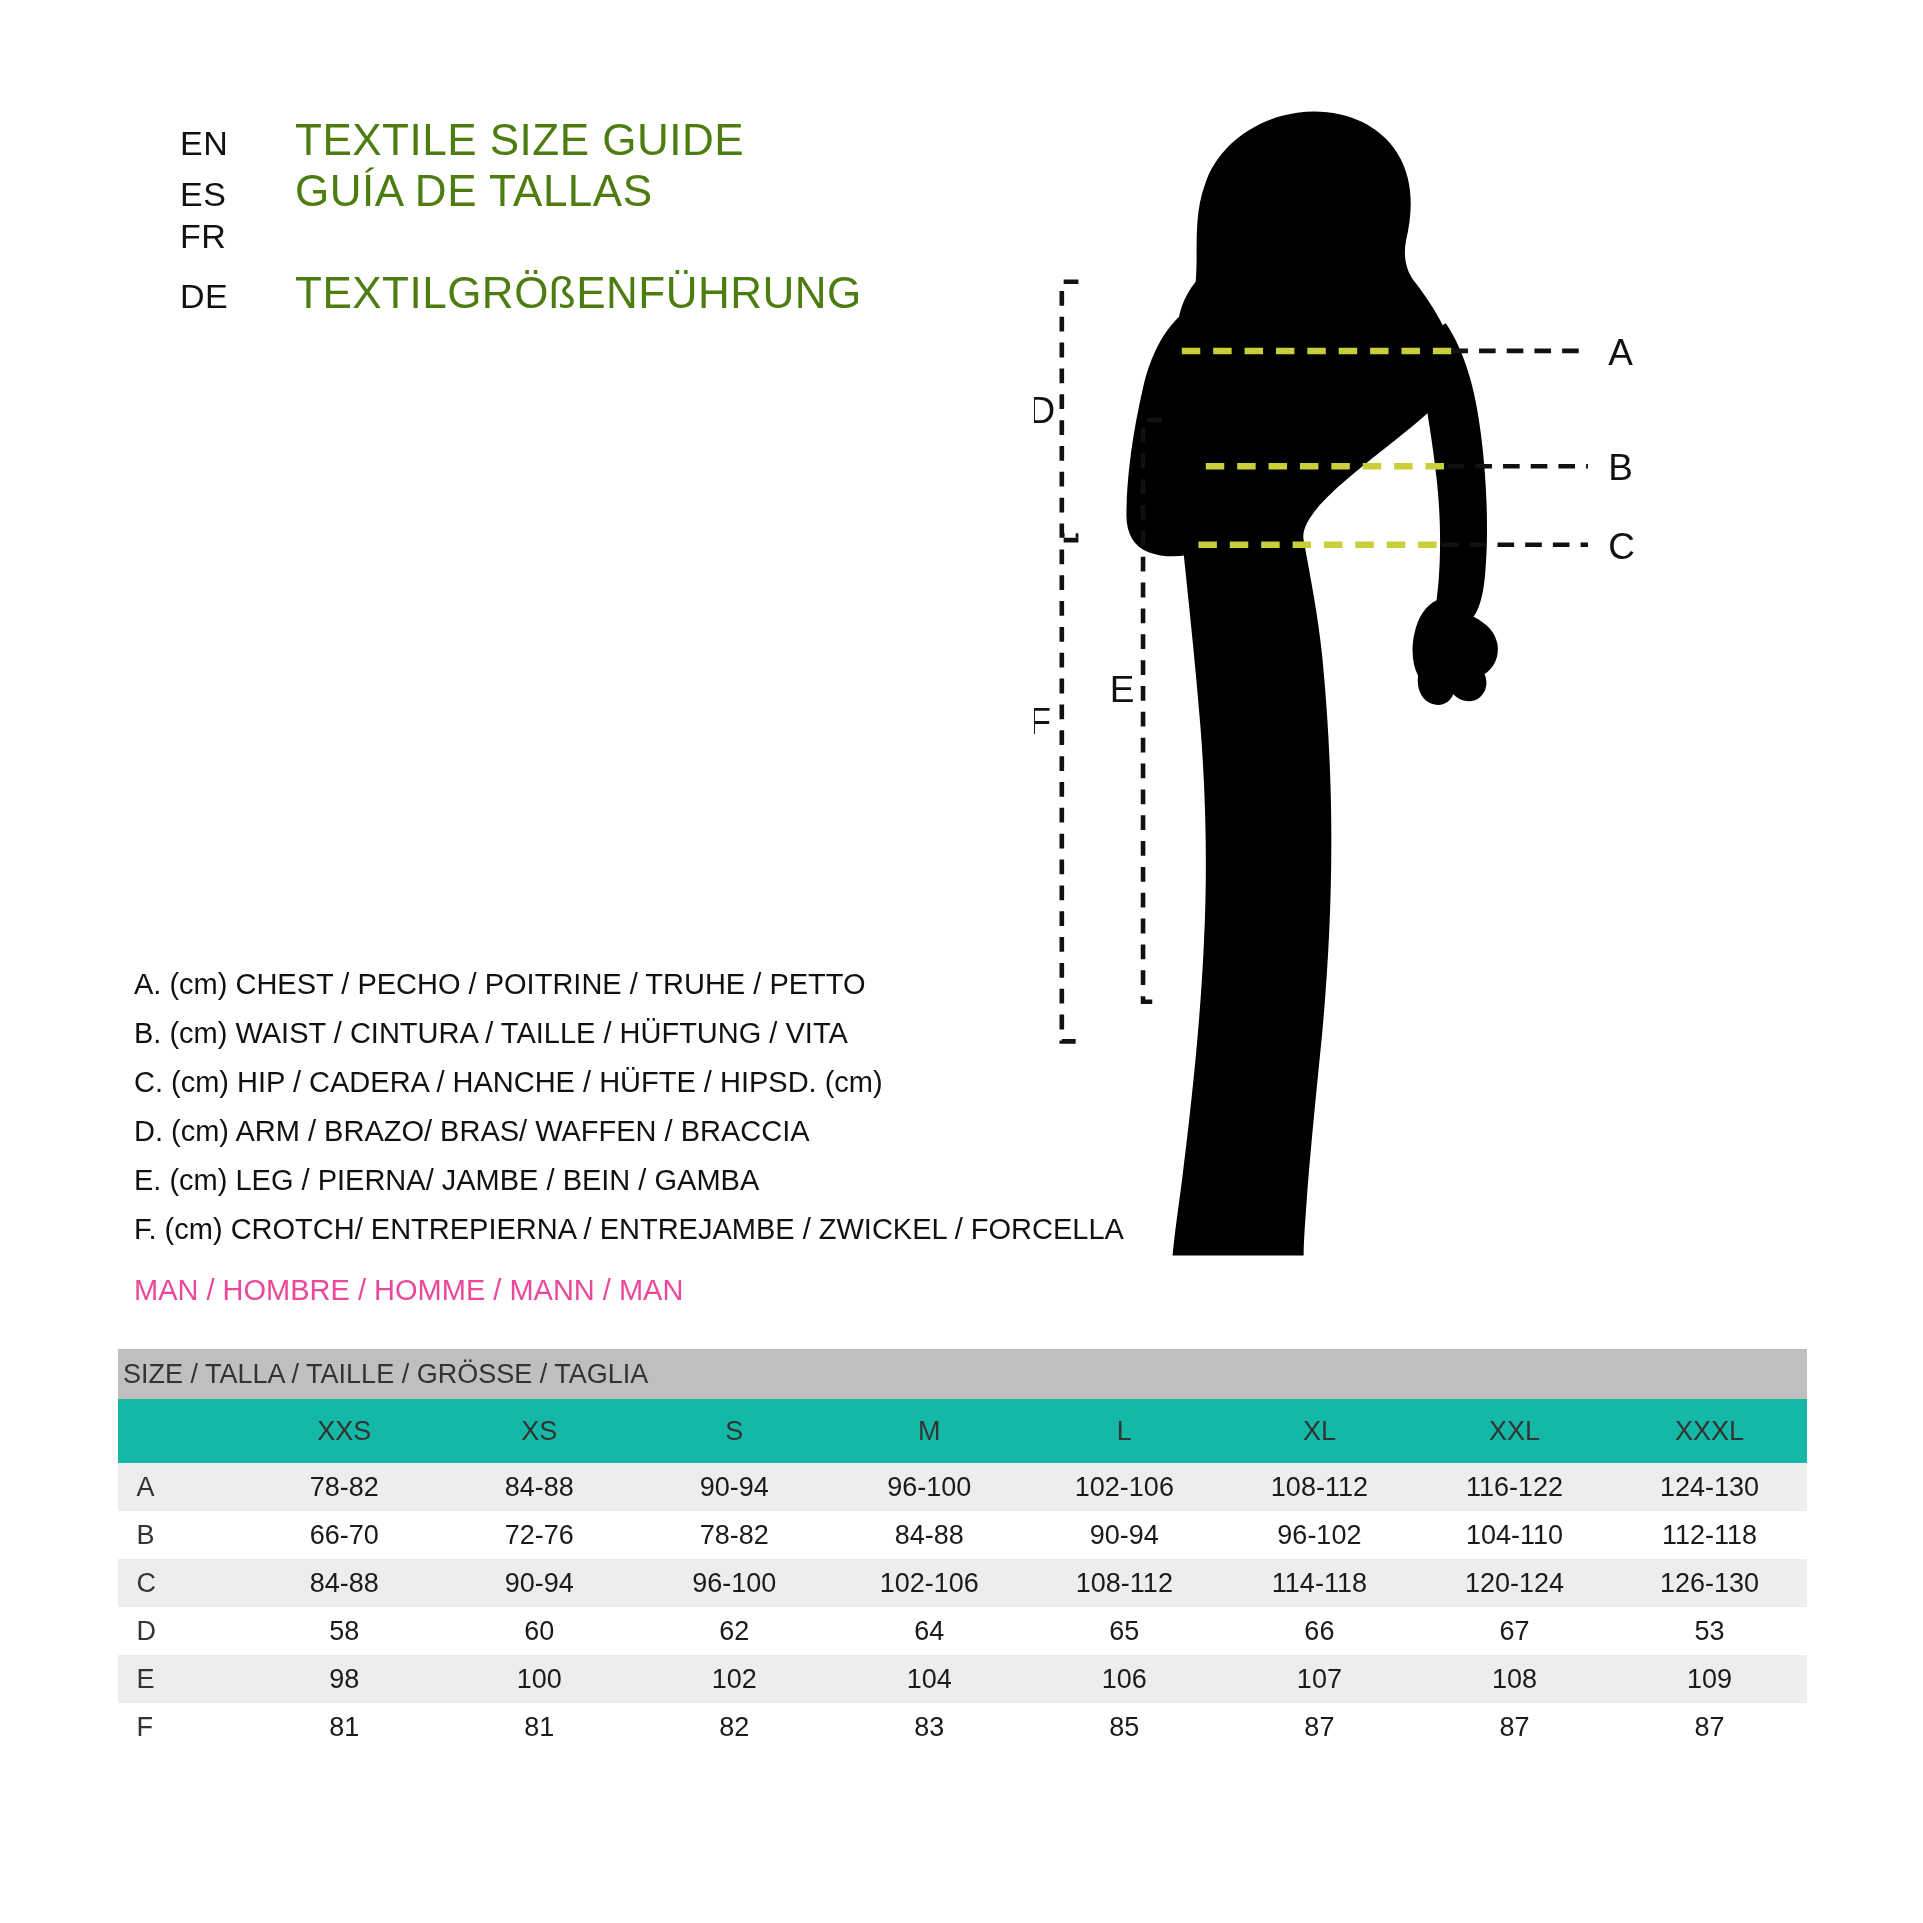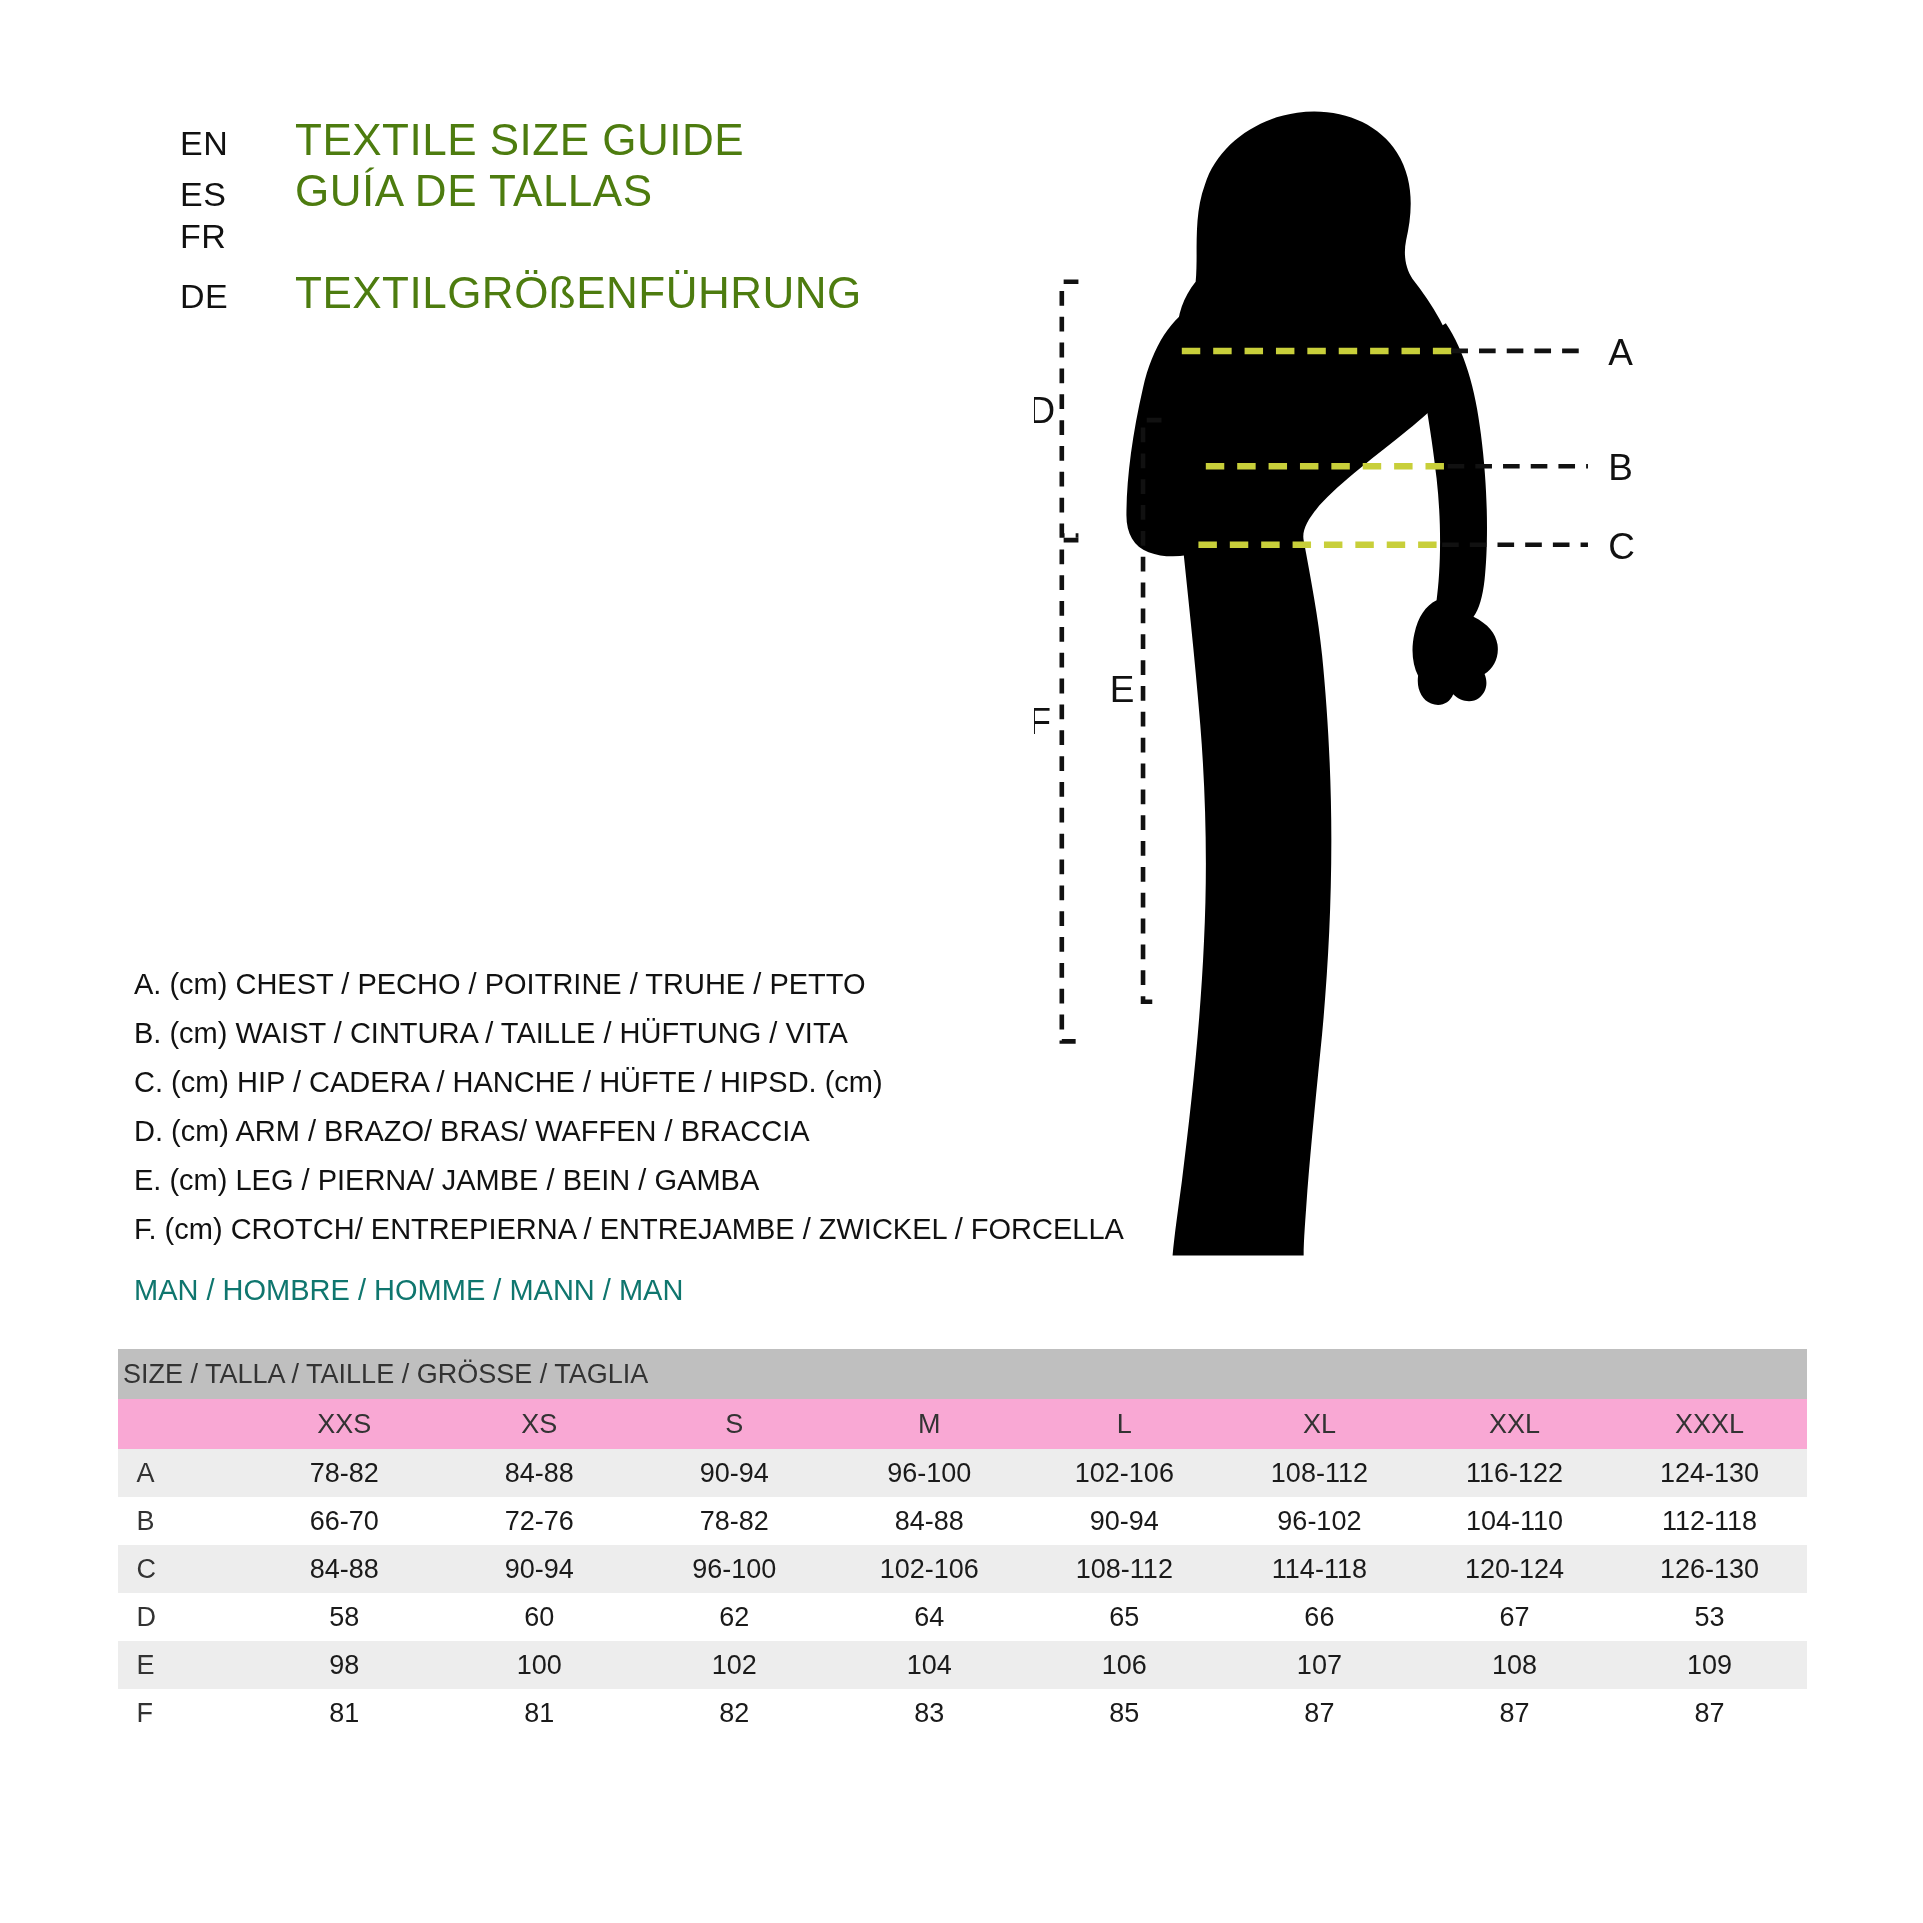--- a/index.html
+++ b/index.html
@@ -53,21 +53,21 @@
     line-height: 49px;
     color: #111;
     white-space: nowrap;
   }
 
   #gender-label {
     position: absolute;
     left: 134px;
     top: 1274px;
     font-size: 29px;
-    color: #0f766e;
+    color: #ec4899;
     white-space: nowrap;
   }
 
   
   #size-table {
     position: absolute;
     left: 118px;
     top: 1349px;
     width: 1689px;
     border-collapse: collapse;
@@ -83,24 +83,24 @@
   }
   #size-table .hdr-bar td {
     background: #bfbfbf;
     text-align: left;
     padding-left: 5px;
     font-size: 27px;
     color: #333;
     height: 50px;
   }
   #size-table .size-head td {
-    background: #f9a8d4;
+    background: #14b8a6;
     color: #333;
     font-size: 27px;
-    height: 50px;
+    height: 64px;
   }
   #size-table tr.shaded td {
     background: #ededed;
   }
   #size-table tr.plain td {
     background: #ffffff;
   }
   #size-table td.rowlabel {
     width: 97px;
     text-align: left;

